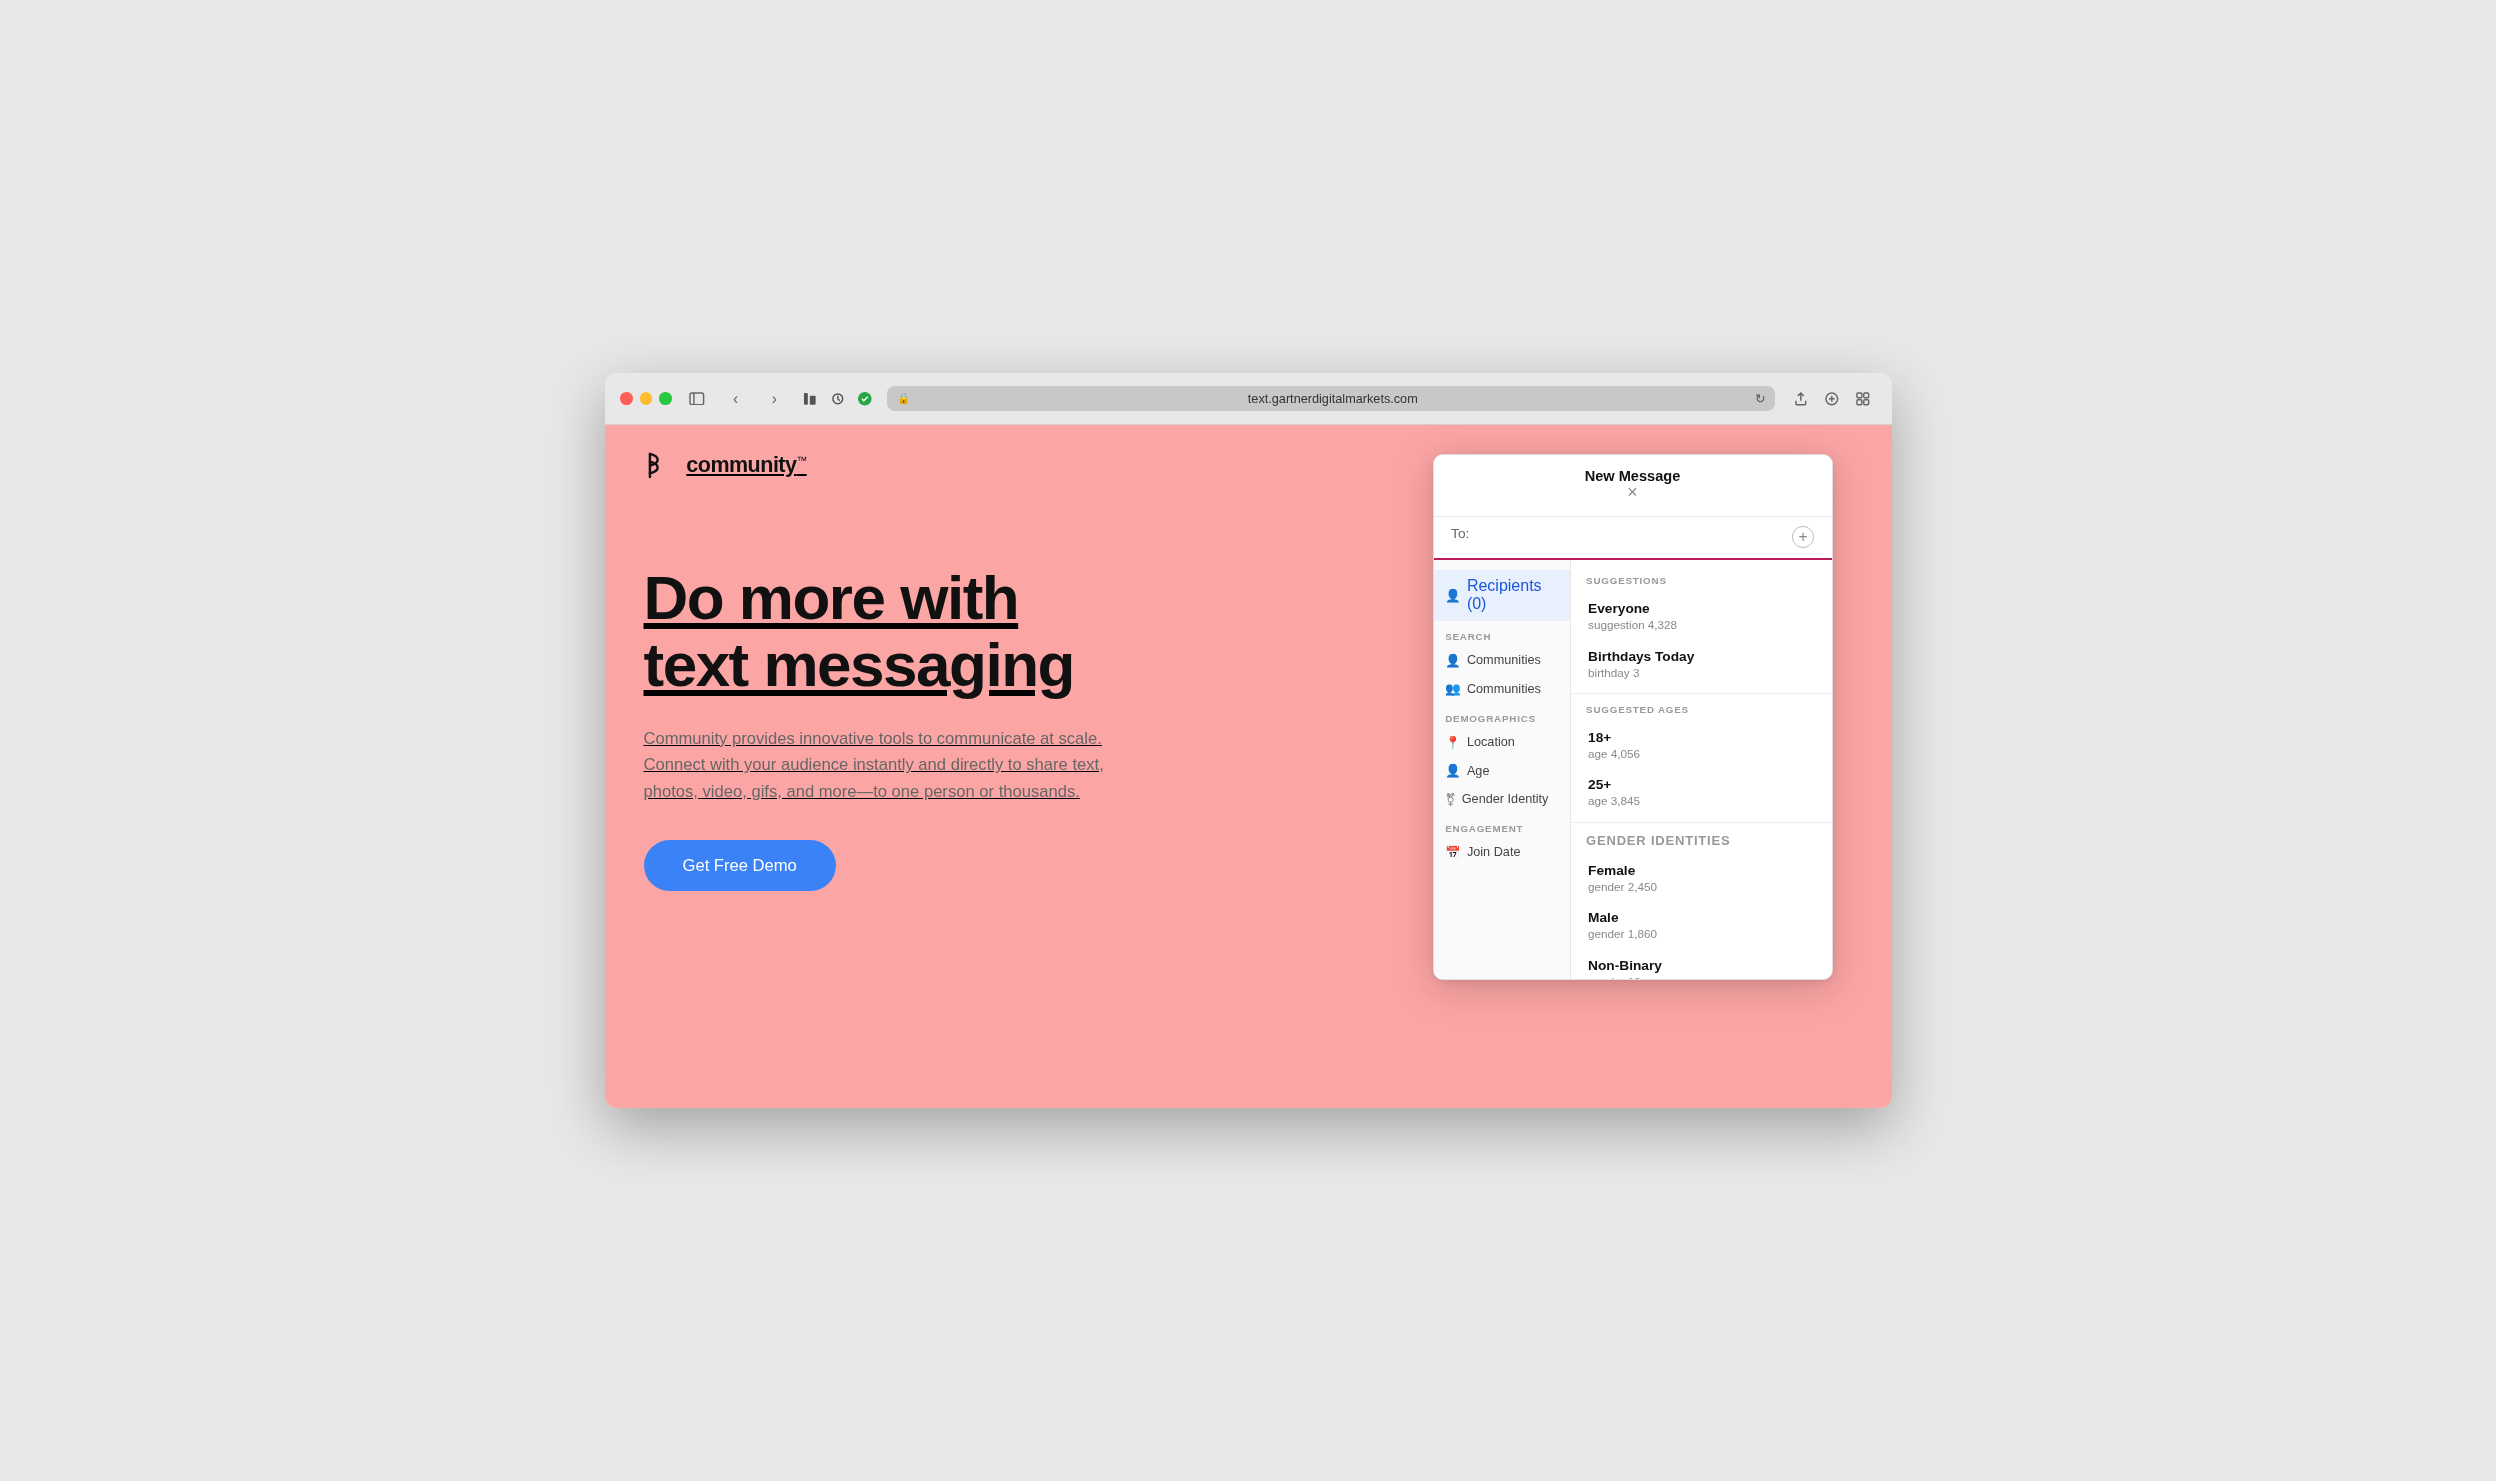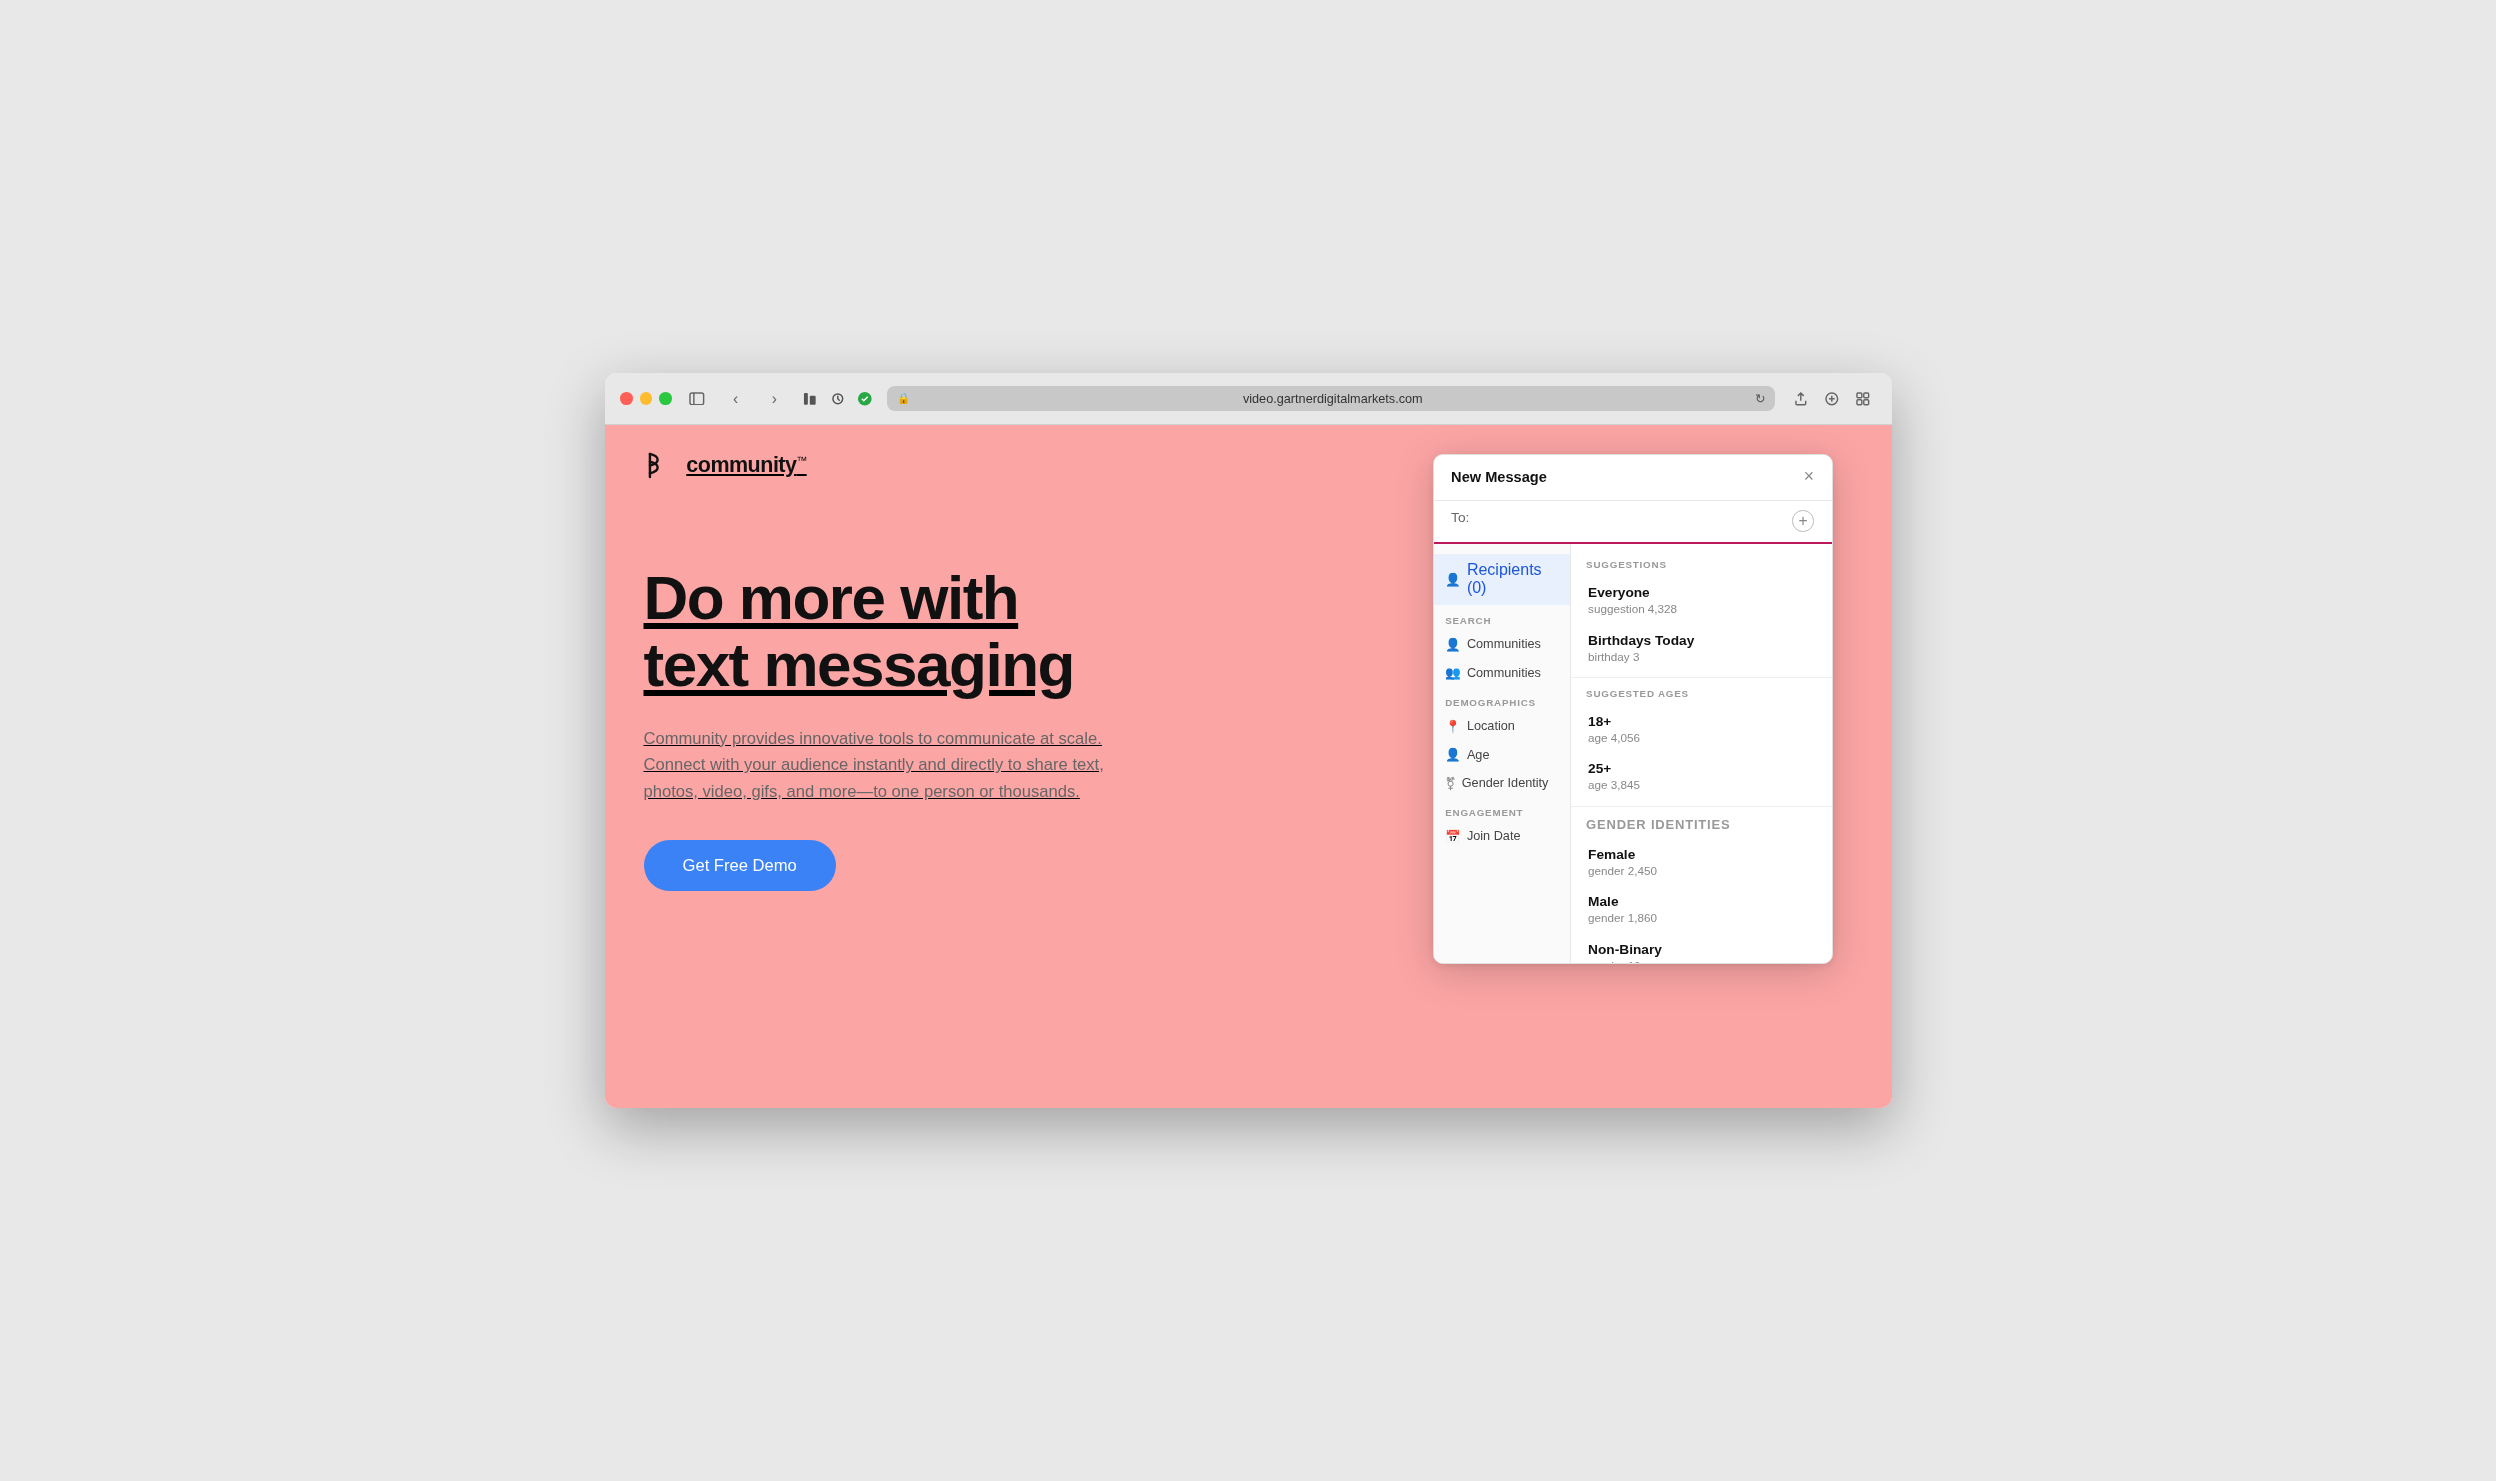--- a/index.html
+++ b/index.html
@@ -188,20 +188,21 @@
       border: 1px solid #e0e0e0;
     }
 
     .panel-header {
       display: flex;
       align-items: center;
       justify-content: space-between;
       padding: 13.7px 17.6px;
       border-bottom: 1px solid #e8e8e8;
       background: #fff;
+      flex-direction: column;
     }
     .panel-title {
       font-size: 14.6px;
       font-weight: 600;
       color: #111;
     }
     .panel-close {
       background: none;
       border: none;
       font-size: 17.6px;
@@ -389,21 +390,21 @@
       <div class="ext-icon">
         <svg width="15.6" height="15.6" viewBox="0 0 16 16" fill="#28a745">
             <circle cx="8" cy="8" r="7"></circle>
             <path d="M5 8l2 2 4-4" stroke="#fff" stroke-width="1.5" fill="none"></path>
           </svg>
       </div>
     </div>
 
     <div class="address-bar-container">
       <span class="lock-icon">🔒</span>
-      <span class="address-text">video.gartnerdigitalmarkets.com</span>
+      <span class="address-text">text.gartnerdigitalmarkets.com</span>
       <span class="reload-icon">↻</span>
     </div>
 
     <div class="browser-action-btns">
       <button class="action-btn">
         <svg width="15.6" height="15.6" viewBox="0 0 16 16" fill="none" stroke="#666" stroke-width="1.5">
           <path d="M8 2v8M5 5l3-3 3 3M3 10v3a1 1 0 001 1h8a1 1 0 001-1v-3"></path>
         </svg>
       </button>
       <button class="action-btn">

